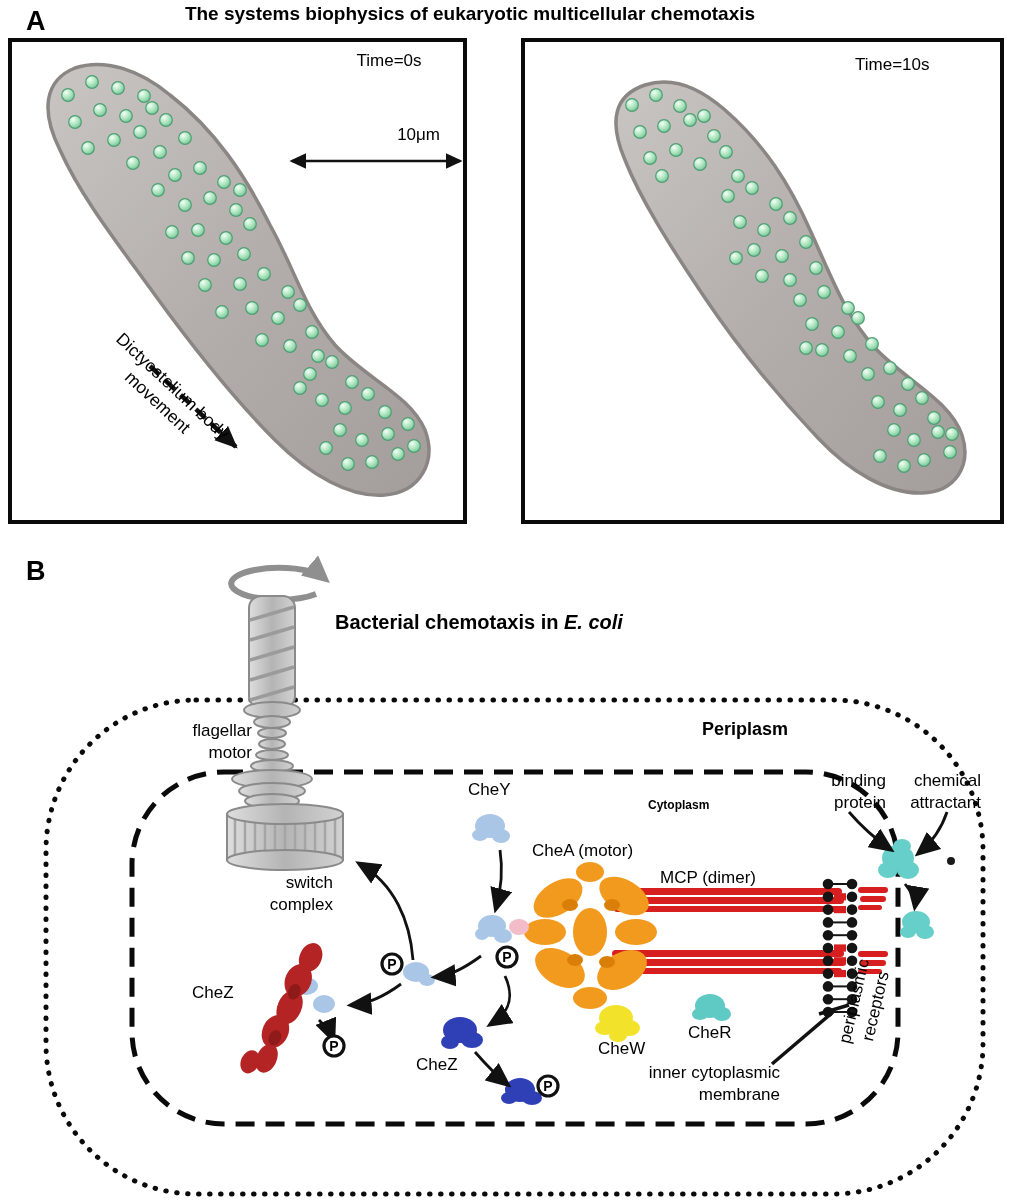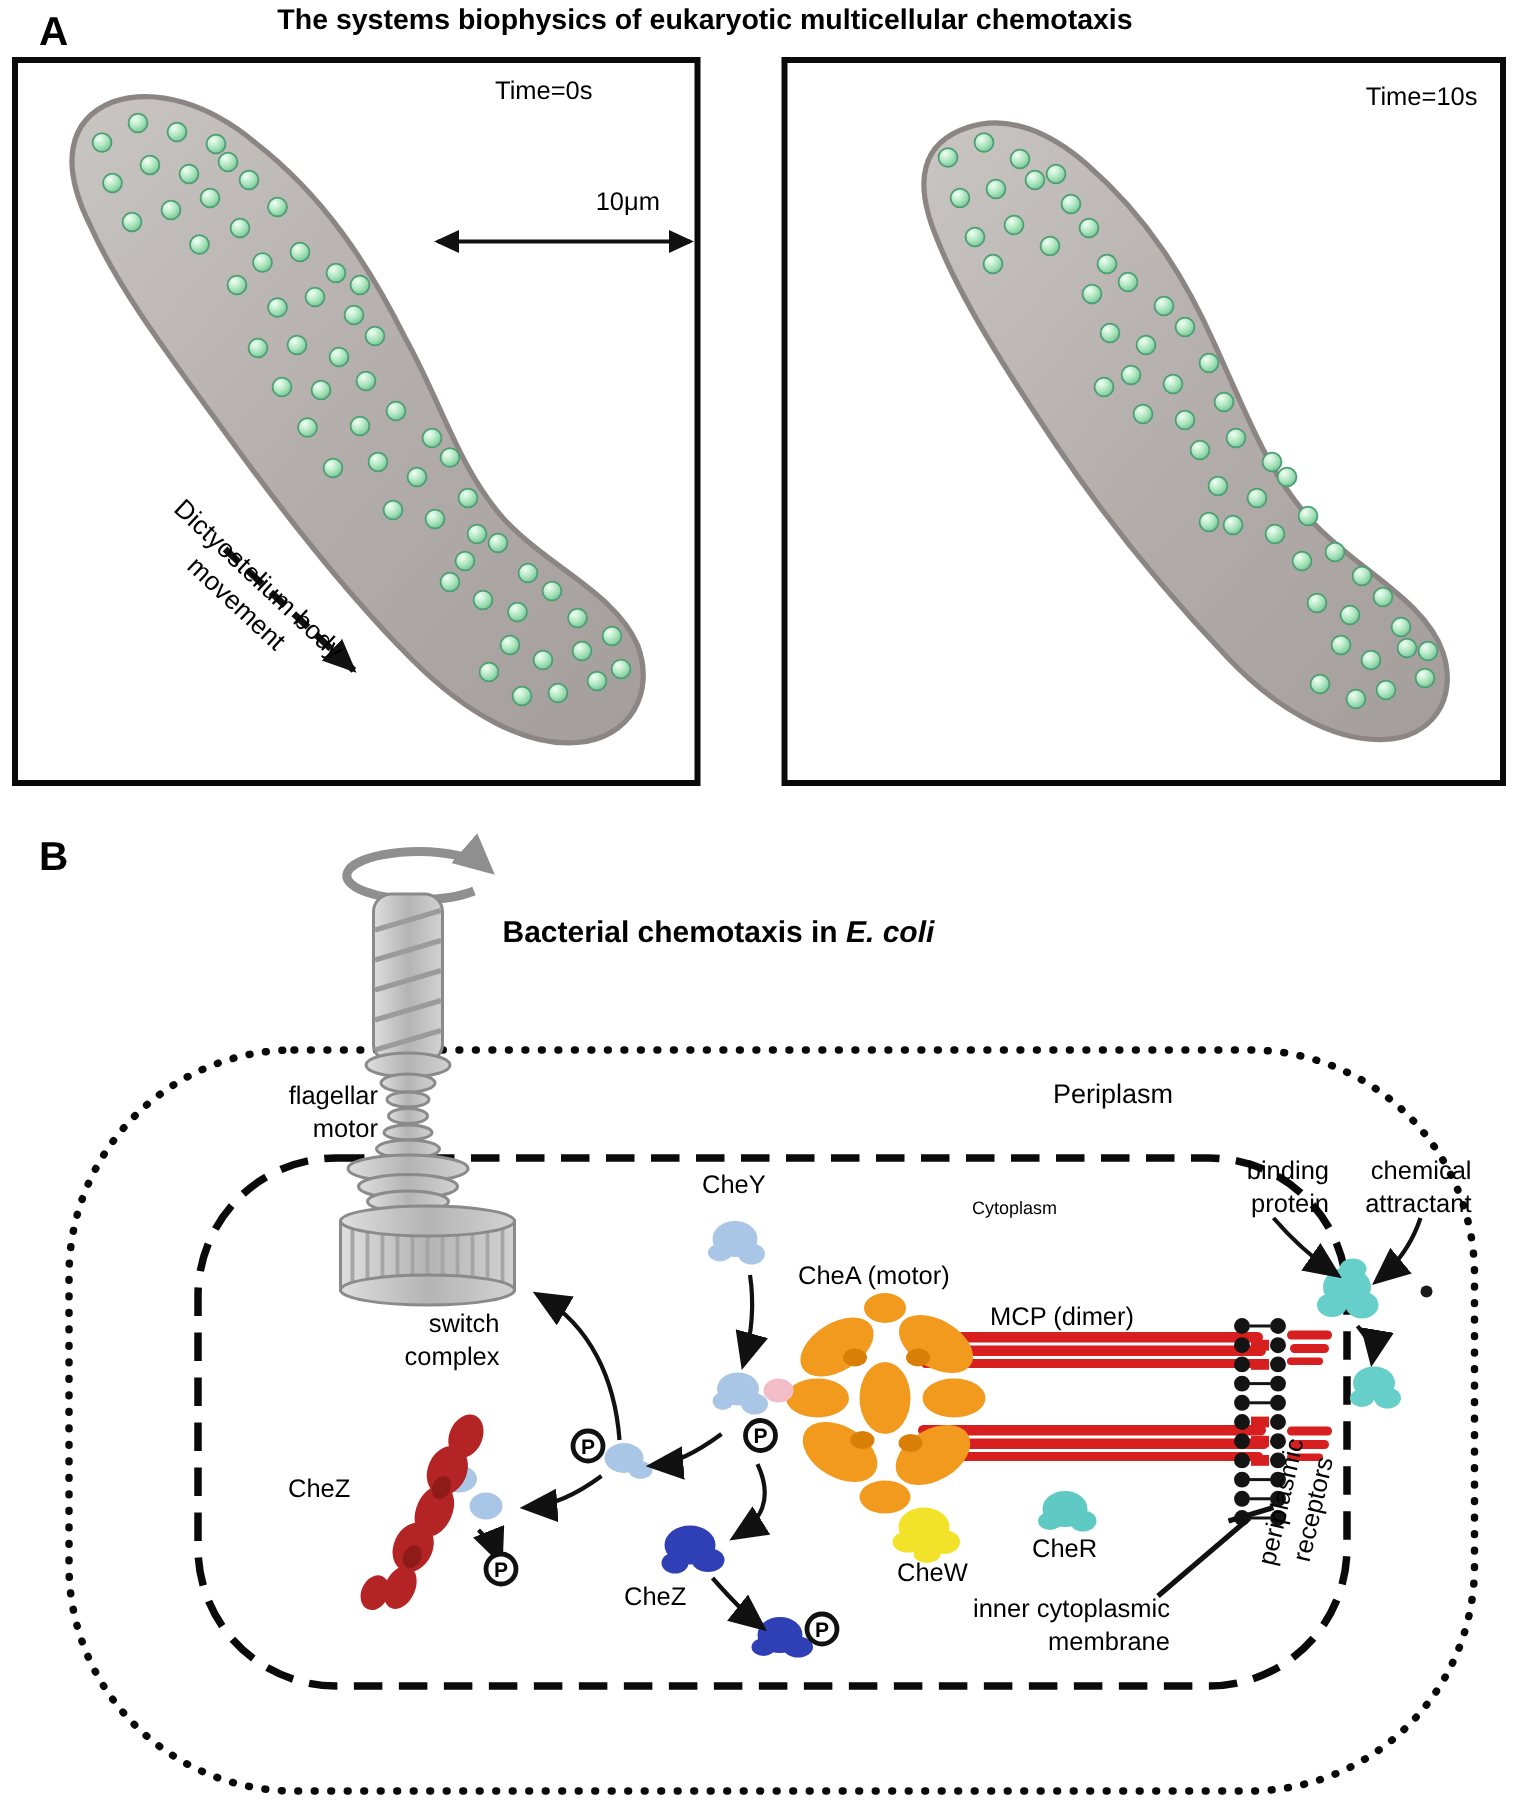--- a/index.html
+++ b/index.html
@@ -1,20 +1,20 @@
 <!DOCTYPE html>
 <html><head>
 <meta charset="utf-8">
 <style>
   html,body{margin:0;padding:0}
   body{width:1010px;height:1200px;position:relative;background:#fff;
        font-family:"Liberation Sans",sans-serif;color:#000;overflow:hidden}
   #gfx{position:absolute;left:0;top:0}
   .lbl{position:absolute;font-size:17px;line-height:1.28;white-space:pre-line;color:#000}
-  .b{font-weight:normal}
+  .b{font-weight:bold}
   .ctr{text-align:right}
   .panelLetter{font-size:27px;font-weight:bold}
   #figTitle{top:2px;left:0;width:940px;text-align:center;font-size:19px;font-weight:bold}
   #bTitle{top:610px;left:335px;width:450px;text-align:left;font-size:20px;font-weight:bold}
   #moveLbl{left:56px;top:372px;width:218px;transform:rotate(43deg);font-size:17.5px;text-align:center}
   #periLbl{left:800px;top:982px;width:130px;transform:rotate(-77deg);text-align:center}
   .pbadge{font-weight:bold;font-size:14px}
 </style>
 </head>
 <body>
@@ -391,22 +391,22 @@
       <circle cx="548" cy="1086" r="10" fill="#fff" stroke="#111" stroke-width="3.2"></circle>
       <text x="548" y="1091" text-anchor="middle" class="pbadge">P</text>
     </g>
   </g>
 </svg>
 
 <div class="lbl" id="figTitle">The systems biophysics of eukaryotic multicellular chemotaxis</div>
 <div class="lbl panelLetter" style="left:26px;top:4px">A</div>
 <div class="lbl panelLetter" style="left:26px;top:554px">B</div>
 
-<div class="lbl" style="left:330px;top:50px;width:118px;text-align:left">Time=0s</div>
-<div class="lbl" style="left:855px;top:54px;width:130px;text-align:right">Time=10s</div>
+<div class="lbl" style="left:330px;top:50px;width:118px;text-align:center">Time=0s</div>
+<div class="lbl" style="left:855px;top:54px;width:130px;text-align:left">Time=10s</div>
 <div class="lbl ctr" style="left:310px;top:124px;width:130px">10μm</div>
 <div class="lbl" id="moveLbl">Dictyostelium body
 movement</div>
 
 <div class="lbl" id="bTitle"><span>Bacterial chemotaxis in </span><i>E. coli</i></div>
 
 <div class="lbl ctr" style="left:148px;top:720px;width:104px">flagellar
 motor</div>
 <div class="lbl b" style="left:702px;top:718px;font-size:18px">Periplasm</div>
 <div class="lbl b" style="left:648px;top:798px;font-size:12px">Cytoplasm</div>

